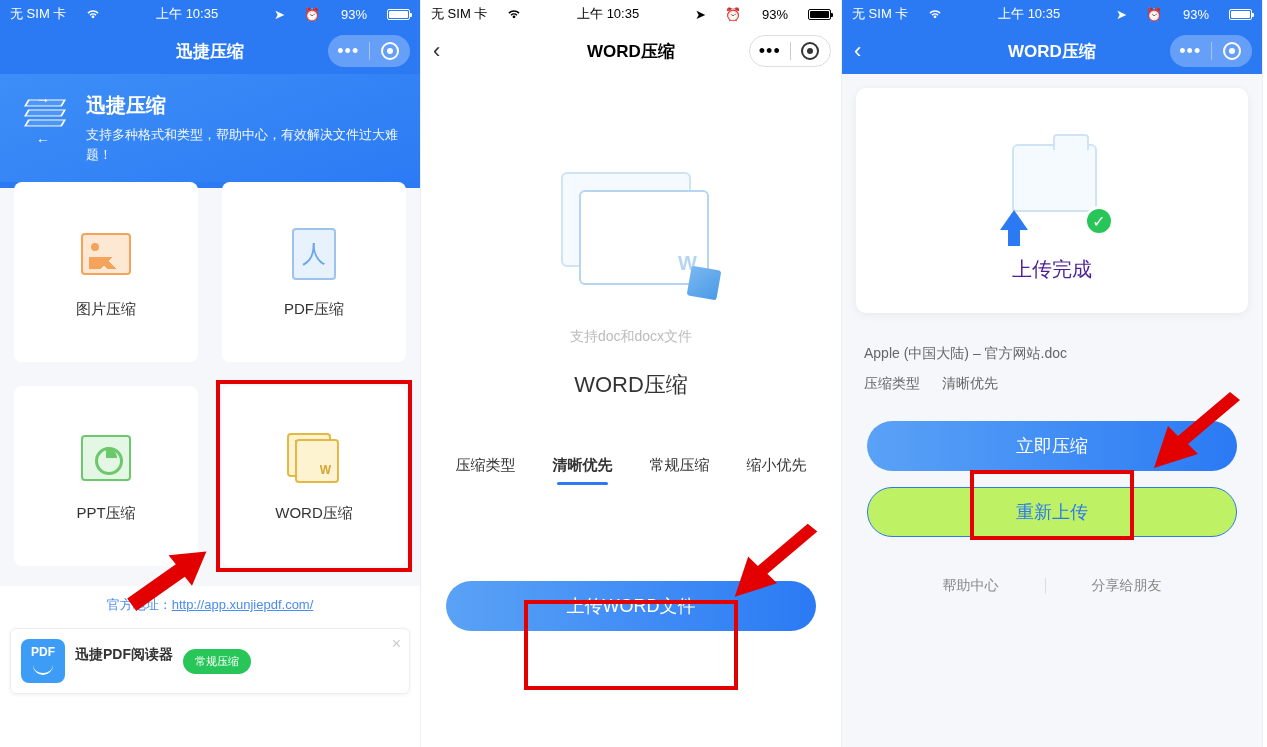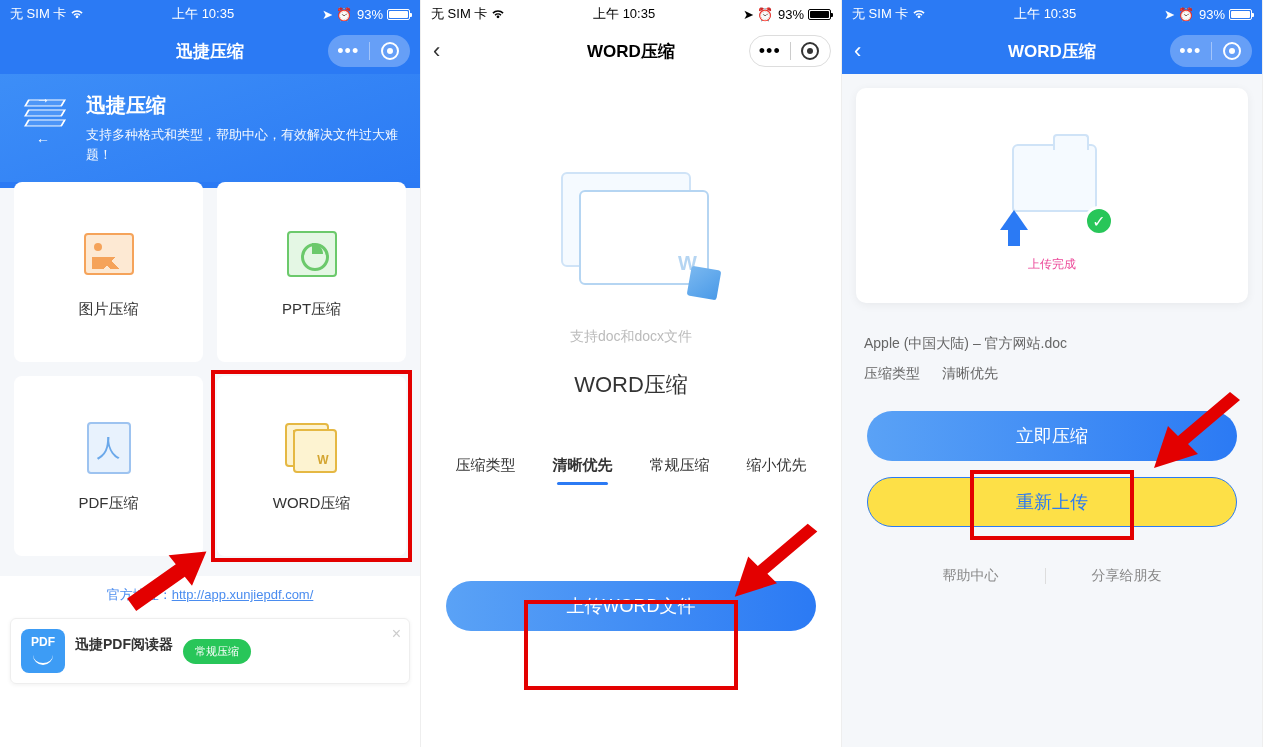--- a/index.html
+++ b/index.html
@@ -2,21 +2,21 @@
 <html><head>
 <meta charset="utf-8">
 <style>
 * { margin: 0; padding: 0; box-sizing: border-box; font-family: -apple-system, "PingFang SC", sans-serif; }
 body { background:#fff; width:1267px; height:747px; display:flex; }
 .screen { width:421px; height:747px; border-right:1px solid #eee; position:relative; background:#fff; overflow:hidden; }
 
 
 .status { height:28px; display:flex; align-items:center; justify-content:space-between; padding:0 10px; font-size:13px; font-weight:500; }
 .status.blue { background:#2b7af4; color:#fff; }
-.status .left,.status .right { display:flex; align-items:center; gap:4px; }
+.status .left,.status .right { display:flex; align-items:center; gap:20px; }
 .wifi { width:14px; height:10px; }
 .battery { display:flex; align-items:center; gap:3px; }
 .bat-shell { width:23px; height:11px; border:1px solid currentColor; border-radius:2px; position:relative; }
 .bat-shell::after { content:""; position:absolute; right:-3px; top:3px; width:2px; height:4px; background:currentColor; border-radius:0 1px 1px 0; }
 .bat-fill { position:absolute; left:1px; top:1px; bottom:1px; width:90%; background:currentColor; border-radius:1px; }
 
 
 .nav { height:46px; display:flex; align-items:center; justify-content:center; position:relative; }
 .nav.blue { background:#2b7af4; color:#fff; }
 .nav-title { font-size:17px; font-weight:600; }
@@ -39,21 +39,21 @@
 .layers { position:absolute; top:8px; left:4px; }
 .layer { width:38px; height:14px; border:2px solid #fff; transform:skewX(-30deg) rotateX(60deg); margin-top:-4px; background:rgba(255,255,255,.1); }
 .arrow-sm { position:absolute; font-size:14px; color:#fff; }
 .arr-r { top:-2px; left:14px; }
 .arr-l { bottom:-6px; left:14px; }
 .hero h2 { font-size:20px; margin-bottom:6px; }
 .hero p { font-size:13px; line-height:1.5; opacity:.95; }
 
 
 .grid-wrap { background:linear-gradient(#2b7af4 0,#2b7af4 6px,#f5f7fa 6px); padding:0 14px 20px; }
-.grid { display:grid; grid-template-columns:1fr 1fr; gap:14px; margin-top:-8px;text-align:right; }
+.grid { display:grid; grid-template-columns:1fr 1fr; gap:24px; margin-top:-8px;text-align:right; }
 .card { background:#fff; border-radius:8px; height:180px; display:flex; flex-direction:column; align-items:center; justify-content:center; gap:18px; cursor:pointer; position:relative; }
 .card span { font-size:15px; color:#333; }
 .card-icon { width:56px; height:56px; display:flex; align-items:center; justify-content:center; }
 .ic-img { width:50px; height:42px; border:2px solid #f5a35a; border-radius:4px; background:linear-gradient(#fde9d3,#fde9d3); position:relative; }
 .ic-img::before { content:""; position:absolute; top:8px; left:8px; width:8px; height:8px; background:#f5a35a; border-radius:50%; }
 .ic-img::after { content:""; position:absolute; bottom:4px; left:6px; right:6px; height:12px; background:linear-gradient(45deg,transparent 40%,#f5a35a 40%,#f5a35a 60%,transparent 60%),linear-gradient(-45deg,transparent 50%,#f5a35a 50%); }
 .ic-pdf { width:44px; height:52px; border:2px solid #9dc3f0; border-radius:4px; background:#e8f2fd; position:relative; display:flex; align-items:center; justify-content:center; color:#6aa8ea; font-size:24px; }
 .ic-pdf::before { content:"人"; }
 .ic-ppt { width:50px; height:46px; border:2px solid #6bc96b; border-radius:4px; background:#e4f7e4; position:relative; }
 .ic-ppt::before { content:""; position:absolute; top:10px; left:12px; width:22px; height:22px; border:3px solid #6bc96b; border-radius:50%; }
@@ -84,31 +84,31 @@
 .doc-front { position:absolute; top:26px; left:38px; width:130px; height:95px; border:2px solid #b5d5f2; border-radius:6px; background:#fff; }
 .doc-front::after { content:"W"; position:absolute; right:10px; bottom:8px; color:#b5d5f2; font-size:20px; font-weight:bold; }
 .cube { position:absolute; right:2px; bottom:16px; width:30px; height:30px; background:linear-gradient(135deg,#7ab8f0,#4a9ae8); transform:rotate(10deg); border-radius:3px; }
 .sub { text-align:center; color:#bbb; font-size:14px; margin-bottom:24px; }
 .title-lg { text-align:center; font-size:22px; color:#333; margin-bottom:50px; }
 .tabs { display:flex; justify-content:space-around; padding:0 16px; margin-bottom:100px; }
 .tab { font-size:15px; color:#333; padding:6px 2px; cursor:pointer; position:relative; }
 .tab.active { font-weight:600; }
 .tab.active::after { content:""; position:absolute; left:10%; right:10%; bottom:-4px; height:3px; background:#2b7af4; border-radius:2px; }
 .big-btn { display:block; width:88%; margin:4px auto; height:50px; border:none; border-radius:25px; background:linear-gradient(90deg,#5aa2f6,#2b7af4); color:#fff; font-size:18px; cursor:pointer; }
-.big-btn.outline { background:#fde047; border:1px solid #2b7af4; color:#2b7af4;text-align:center; }
+.big-btn.outline { background:#bef264; border:1px solid #2b7af4; color:#2b7af4;text-align:center; }
 
 
 .s3-card { background:#fff; border-radius:10px; margin:14px; box-shadow:0 2px 10px rgba(0,0,0,.06); padding:40px 0 30px; text-align:center; }
 .up-illus { width:120px; height:110px; margin:0 auto 18px; position:relative; }
 .folder { position:absolute; top:16px; left:20px; width:85px; height:68px; border:2px solid #cfe3f7; border-radius:6px 6px 4px 4px; background:#f5faff; }
 .folder::before { content:""; position:absolute; top:-12px; right:6px; width:32px; height:14px; border:2px solid #cfe3f7; border-bottom:none; border-radius:4px 4px 0 0; background:#f5faff; }
 .up-arrow { position:absolute; left:8px; bottom:8px; width:0; height:0; border-left:14px solid transparent; border-right:14px solid transparent; border-bottom:20px solid #2b7af4; }
 .up-arrow::after { content:""; position:absolute; left:-6px; top:18px; width:12px; height:18px; background:#2b7af4; }
 .check { position:absolute; right:-2px; bottom:2px; width:30px; height:30px; background:#28c659; border:3px solid #fff; border-radius:50%; display:flex; align-items:center; justify-content:center; color:#fff; font-size:16px; }
-.up-status { font-size:12px; color:#ec4899; }
+.up-status { font-size:20px; color:#4c1d95; }
 .file-line { padding:18px 22px 4px; color:#666; font-size:14px; }
 .type-line { padding:8px 22px 24px; color:#666; font-size:14px; display:flex; gap:22px; }
 .foot-links { display:flex; align-items:center; justify-content:center; gap:0; margin-top:40px; color:#888; font-size:14px; }
 .foot-links span { padding:0 46px; cursor:pointer; }
 .foot-links .sep { width:1px; height:16px; background:#ddd; padding:0; }
 
 
 .red-arrow { position:absolute; width:90px; height:80px; pointer-events:none; z-index:5; }
 .red-arrow svg { width:100%; height:100%; }
 </style>
@@ -164,29 +164,29 @@
   <div class="grid-wrap">
     <div class="grid">
       <div class="card">
         <div class="card-icon">
             <div class="ic-img"></div>
           </div>
         <span>图片压缩</span>
       </div>
       <div class="card">
         <div class="card-icon">
+            <div class="ic-pdf"></div>
+          </div>
+        <span>PDF压缩</span>
+      </div>
+      <div class="card">
+        <div class="card-icon">
             <div class="ic-ppt"></div>
           </div>
         <span>PPT压缩</span>
-      </div>
-      <div class="card">
-        <div class="card-icon">
-            <div class="ic-pdf"></div>
-          </div>
-        <span>PDF压缩</span>
       </div>
       <div class="card">
         <div class="card-icon">
             <div class="ic-word">
               <div class="pg">
                 <div class="ln"></div>
                 <div class="ln"></div>
               </div>
               <div class="pg">W</div>
             </div>

